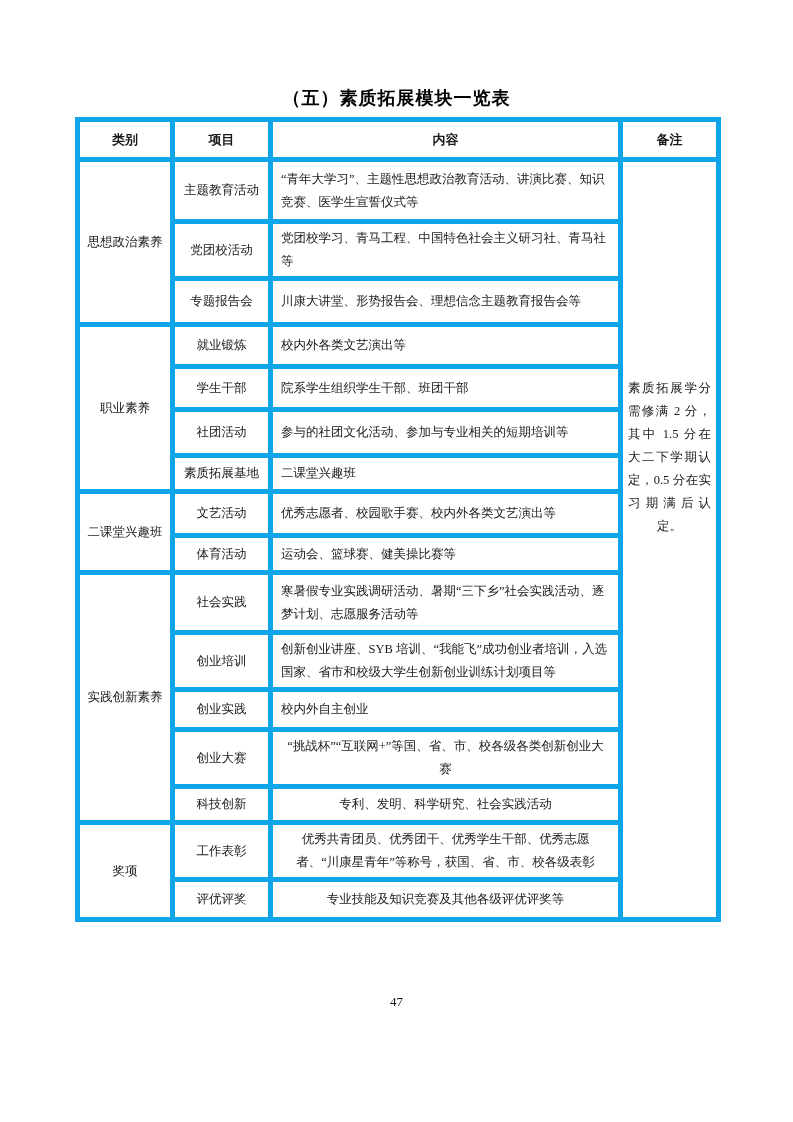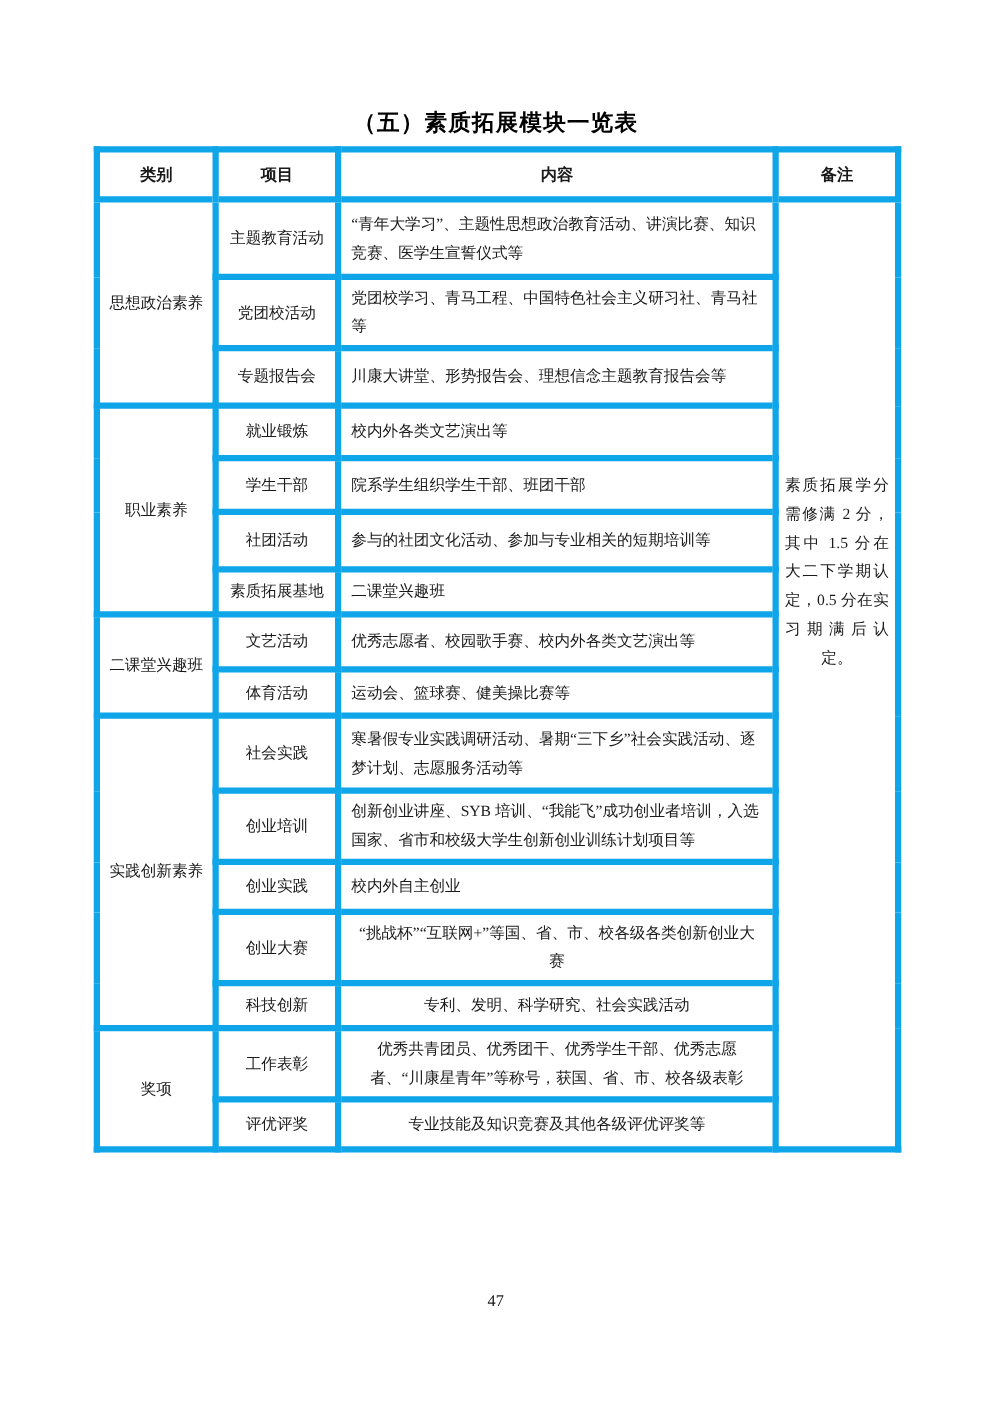--- a/index.html
+++ b/index.html
@@ -74,21 +74,21 @@
   }
   tr.group-start > td {
     border-top: 2px solid #222222;
     margin-top: 28px;
   }
   .doc-table thead tr > th {
     border-bottom: 2px solid #222222;
   }
   .page-number {
     position: absolute;
-    top: 1033px;
+    top: 994px;
     left: 0;
     width: 793px;
     text-align: center;
     font-size: 13px;
     color: #1a1a1a;
   }
 </style>
 </head>
 <body>
 

